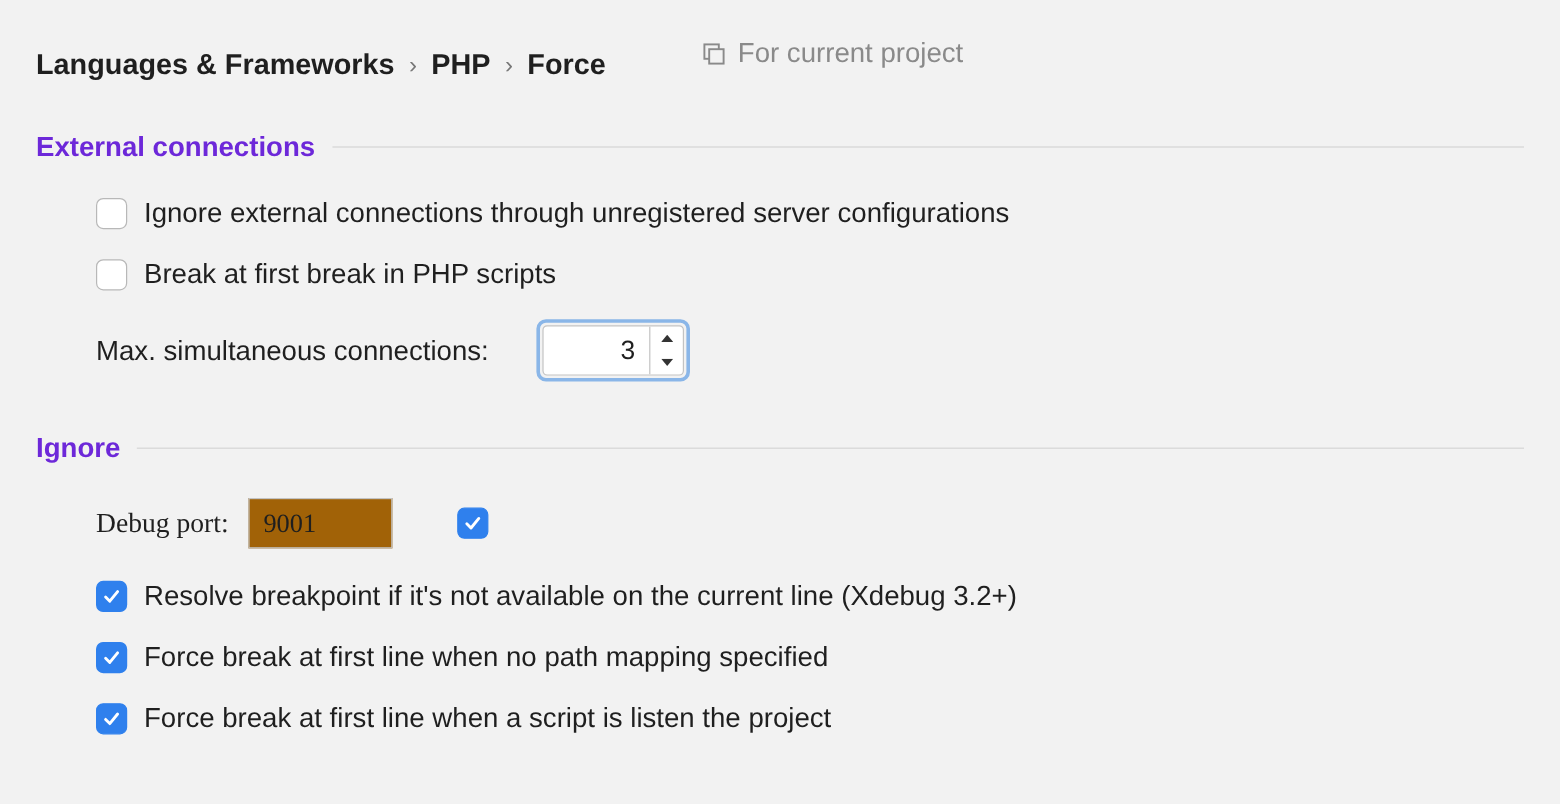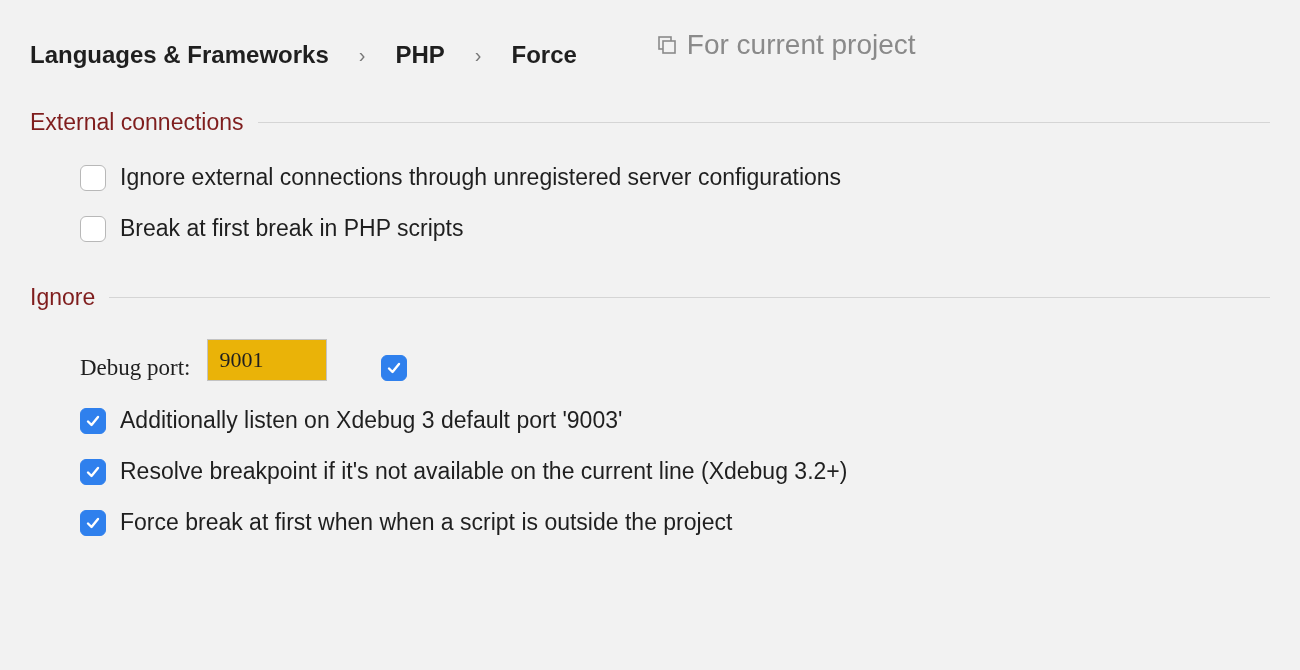--- a/index.html
+++ b/index.html
@@ -19,65 +19,66 @@
   }
   .header {
     display: flex;
     align-items: center;
     gap: 10px;
     margin-bottom: 40px;
   }
   .breadcrumb {
     display: flex;
     align-items: center;
-    gap: 28px;
+    gap: 10px;
     font-weight: 700;
     font-size: 24px;
     margin-top: 21px;
   }
   .crumb-sep {
     font-weight: 400;
     color: #777;
     font-size: 20px;
     margin: 0 2px;
   }
   .for-current {
     display: flex;
     align-items: center;
     gap: 10px;
     color: #8a8a8a;
     margin-left: 70px;
-    font-size: 28px;
+    font-size: 23px;
   }
   .for-current-icon svg { display:block; }
   .section {
     margin-bottom: 42px;
   }
   .section-header {
     display: flex;
     align-items: center;
     gap: 14px;
     margin-bottom: 28px;
   }
   .section-title {
-    color: #7f1d1d;
+    color: #6d28d9;
     font-size: 23px;
     white-space: nowrap;
+    font-weight: bold;
   }
   .section-line {
     flex: 1;
     height: 1px;
     background: #d5d5d5;
   }
   .indent {
     padding-left: 50px;
   }
   .row {
     display: flex;
-    align-items: flex-end;
+    align-items: center;
     gap: 14px;
     margin-bottom: 24px;
     font-size: 23px;
   }
   .row-port {
     padding-left: 50px;
     margin-bottom: 26px;
     font-family: Liberation Serif, serif;
   }
   .row-port .label { margin-right: 2px; }
@@ -131,21 +132,21 @@
   }
   .spinner-btn {
     flex:1;
     display:flex;
     align-items:center;
     justify-content:center;
     color:#333;
   }
   .text-input {
     border: 1px solid #c3c3c3;
-    background: #eab308;
+    background: #a16207;
     height: 42px;
     padding: 20px 12px;
     font-size: 22px;
     width: 120px;
     display:flex;
     align-items:center;
   }
   .gap-lg { margin-left: 40px; }
 </style>
 </head>
@@ -178,20 +179,40 @@
     </div>
     <div class="indent">
       <div class="row">
         <span class="checkbox"></span>
         <span class="label">Ignore external connections through unregistered server configurations</span>
       </div>
       <div class="row">
         <span class="checkbox"></span>
         <span class="label">Break at first break in PHP scripts</span>
       </div>
+      <div class="row">
+        <span class="label">Max. simultaneous connections:</span>
+        <span class="spinner-wrap">
+          <span class="spinner">
+            <span class="spinner-value">3</span>
+            <span class="spinner-btns">
+              <span class="spinner-btn">
+                <svg width="10" height="6" viewBox="0 0 10 6">
+                    <polygon points="5,0 10,6 0,6" fill="#333"></polygon>
+                  </svg>
+              </span>
+              <span class="spinner-btn">
+                <svg width="10" height="6" viewBox="0 0 10 6">
+                    <polygon points="0,0 10,0 5,6" fill="#333"></polygon>
+                  </svg>
+              </span>
+            </span>
+          </span>
+        </span>
+      </div>
     </div>
   </div>
 
   <div class="section">
     <div class="section-header">
       <span class="section-title">Ignore</span>
       <div class="section-line"></div>
     </div>
     <div class="row row-port">
       <span class="label">Debug port:</span>
@@ -202,33 +223,33 @@
           </svg>
       </span>
     </div>
     <div class="indent">
       <div class="row">
         <span class="checkbox checked">
           <svg width="16" height="16" viewBox="0 0 16 16">
               <polyline points="3,8.5 6.5,12 13,4" fill="none" stroke="#fff" stroke-width="2.4" stroke-linecap="round" stroke-linejoin="round"></polyline>
             </svg>
         </span>
-        <span class="label">Additionally listen on Xdebug 3 default port '9003'</span>
+        <span class="label">Resolve breakpoint if it's not available on the current line (Xdebug 3.2+)</span>
       </div>
       <div class="row">
         <span class="checkbox checked">
           <svg width="16" height="16" viewBox="0 0 16 16">
               <polyline points="3,8.5 6.5,12 13,4" fill="none" stroke="#fff" stroke-width="2.4" stroke-linecap="round" stroke-linejoin="round"></polyline>
             </svg>
         </span>
-        <span class="label">Resolve breakpoint if it's not available on the current line (Xdebug 3.2+)</span>
+        <span class="label">Force break at first line when no path mapping specified</span>
       </div>
       <div class="row">
         <span class="checkbox checked">
           <svg width="16" height="16" viewBox="0 0 16 16">
               <polyline points="3,8.5 6.5,12 13,4" fill="none" stroke="#fff" stroke-width="2.4" stroke-linecap="round" stroke-linejoin="round"></polyline>
             </svg>
         </span>
-        <span class="label">Force break at first when when a script is outside the project</span>
+        <span class="label">Force break at first line when a script is listen the project</span>
       </div>
     </div>
   </div>
 </div>
 
 </body></html>

